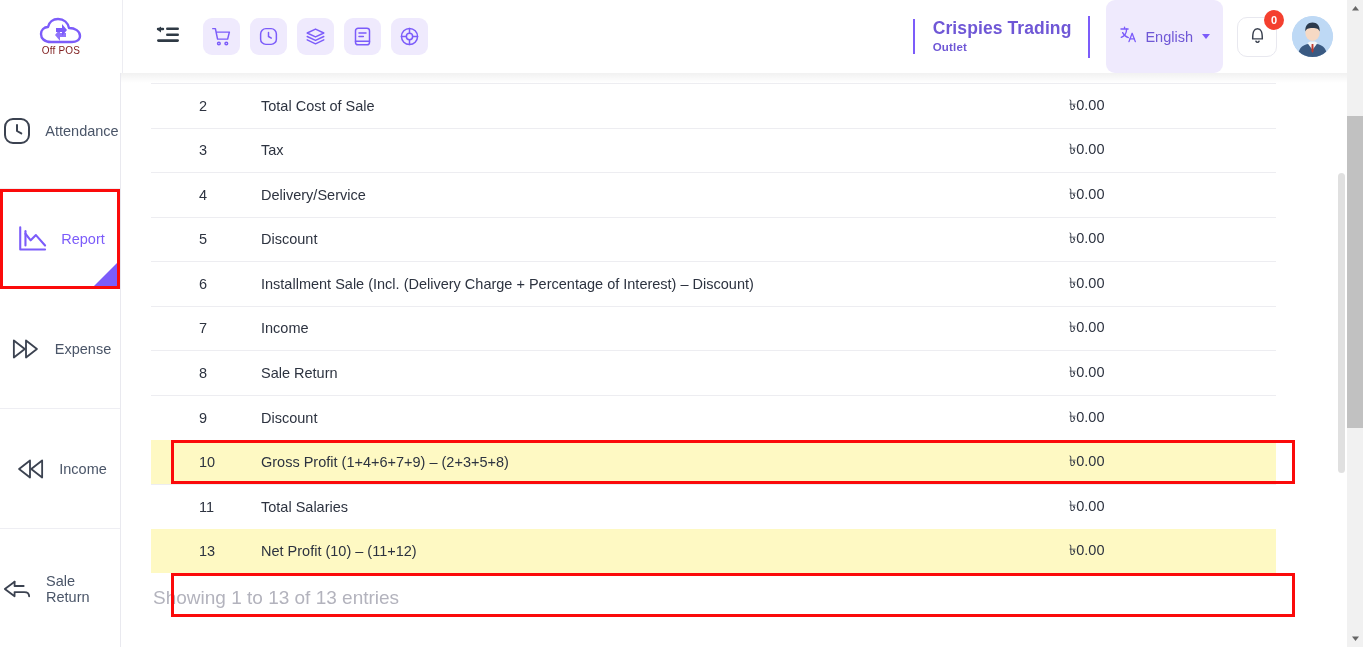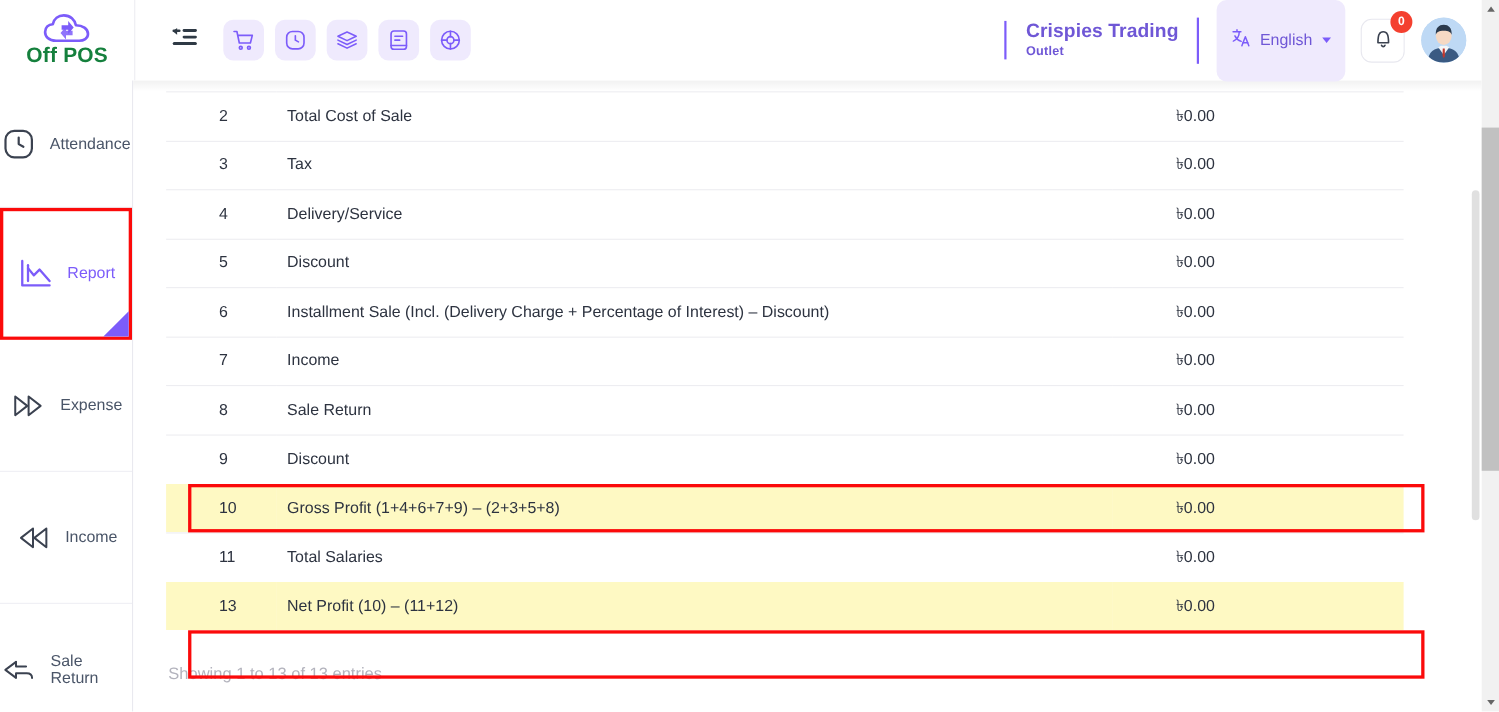--- a/index.html
+++ b/index.html
@@ -36,23 +36,23 @@
     width: 122px;
     height: 73px;
     display: flex;
     flex-direction: column;
     align-items: center;
     justify-content: center;
     flex: none;
   }
   .brand-mark { width: 44px; height: 30px; display: block; }
   .brand-name {
-    font-size: 19px;
-    font-weight: bold;
-    color: #15803d;
+    font-size: 10px;
+    font-weight: normal;
+    color: #7f1d1d;
     letter-spacing: .2px;
     margin-top: -2px;
   }
 
   .topbar-left {
     display: flex;
     align-items: center;
     padding-left: 28px;
     gap: 18px;
     flex: 1;
@@ -254,23 +254,23 @@
     position: absolute;
     left: 171px;
     width: 1124px;
     height: 44px;
     border: 3px solid #fb0a0a;
     pointer-events: none;
     z-index: 3;
   }
 
   .table-footer {
-    margin-top: 31px;
+    margin-top: 14px;
     padding-left: 2px;
-    font-size: 15px;
+    font-size: 19px;
     color: #b3b3bd;
   }
 
   
   .page-scroll {
     position: absolute;
     top: 0; right: 0;
     width: 16px;
     height: 647px;
     background: #f1f1f1;
@@ -449,21 +449,21 @@
     <div class="side-item" style="height:116px;">
       <span class="si-icon">
         <svg width="32" height="32" viewBox="0 0 24 24" fill="none" stroke="#3b4250" stroke-width="1.5" stroke-linecap="round" stroke-linejoin="round">
           <rect x="3" y="3" width="18" height="18" rx="6"></rect>
           <path d="M12 7.5 L12 12 L15.2 13.8"></path>
         </svg>
       </span>
       <span class="si-label">Attendance</span>
     </div>
 
-    <div class="side-item active" style="height:120px;">
+    <div class="side-item active" style="height:100px;">
       <span class="si-icon">
         <svg width="34" height="32" viewBox="0 0 26 24" fill="none" stroke="#7c5cfa" stroke-width="1.6" stroke-linecap="round" stroke-linejoin="round">
           <path d="M4 3 L4 20 L23 20"></path>
           <path d="M8 6 L8 17"></path>
           <path d="M8 8 L12 13 L16 9 L23 17"></path>
         </svg>
       </span>
       <span class="si-label">Report</span>
       <span class="corner"></span>
     </div>

